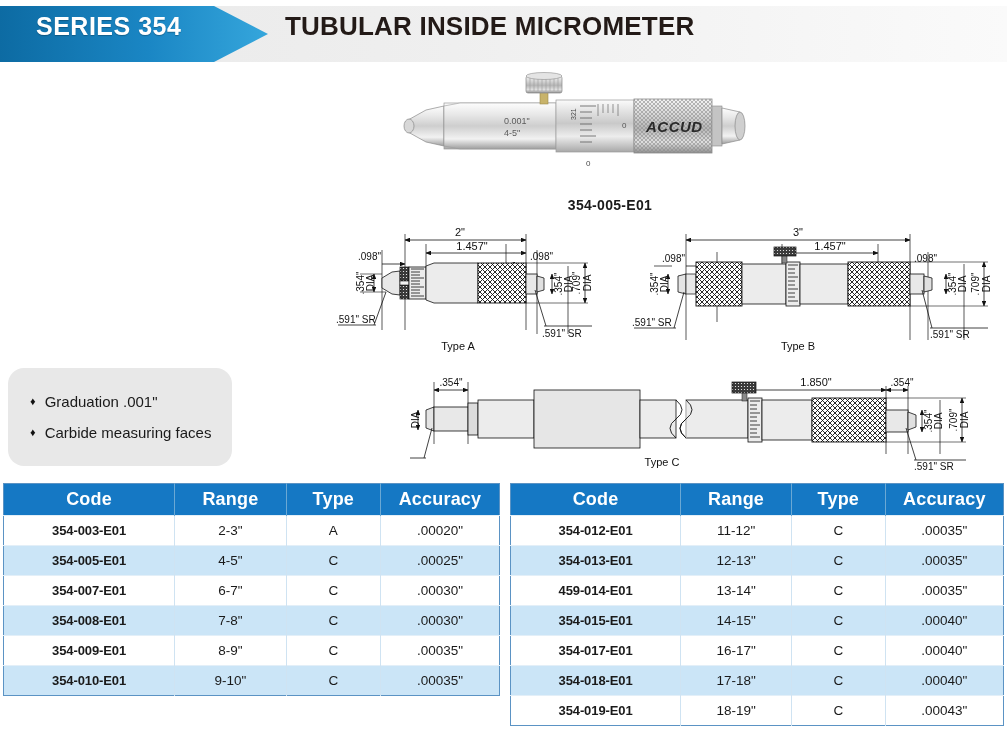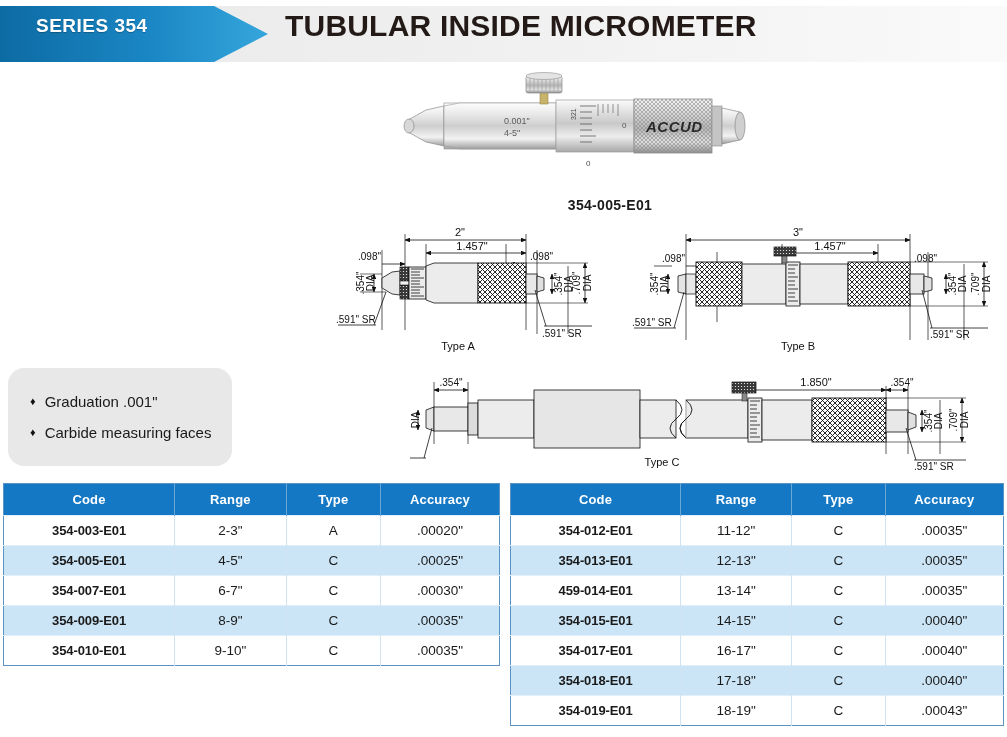--- a/index.html
+++ b/index.html
@@ -9,25 +9,25 @@
     color:#1a1a1a;
   }
 
   
   .banner{position:absolute;left:0;top:6px;width:1007px;height:56px;
     background:linear-gradient(to right,#e9e9e9 0%,#efefef 45%,#fafafa 100%);}
   .banner-chev{position:absolute;left:0;top:6px;width:268px;height:56px;
     background:linear-gradient(to right,#0d6ba3 0%,#1a86c4 55%,#35a6dc 100%);
     clip-path:polygon(0 0,214px 0,268px 28px,214px 56px,0 56px);}
   .banner-series{position:absolute;left:36px;top:6px;height:40px;
-    display:flex;align-items:center;color:#fff;font-size:19px;font-weight:bold;
+    display:flex;align-items:center;color:#fff;font-size:25px;font-weight:bold;
     letter-spacing:.5px;font-stretch:condensed;
     text-shadow:0 1px 1px rgba(0,0,0,.25);}
   .banner-title{position:absolute;left:285px;top:6px;height:40px;
-    display:flex;align-items:center;color:#231a17;font-size:30px;
+    display:flex;align-items:center;color:#231a17;font-size:26px;
     font-weight:bold;letter-spacing:.2px;}
 
   
   .photo-wrap{position:absolute;left:400px;top:70px;width:420px;height:120px;}
   .photo-code{position:absolute;left:400px;top:197px;width:420px;text-align:center;
     font-size:14px;font-weight:bold;color:#1a1a1a;letter-spacing:.3px;}
 
   
   .features{position:absolute;left:8px;top:368px;width:224px;height:98px;
     background:#e8e8e8;border-radius:16px;
@@ -39,21 +39,21 @@
 
   
   .dwg{position:absolute;}
   .dwg svg{display:block;}
 
   
   .tbl{position:absolute;border:1px solid #5b93c4;border-collapse:collapse;
     table-layout:fixed;background:#fff;}
   .tbl.left{left:3px;top:483px;width:497px;}
   .tbl.right{left:510px;top:483px;width:494px;}
-  .tbl th{background:#1578c4;color:#fff;font-size:13px;font-weight:bold;
+  .tbl th{background:#1578c4;color:#fff;font-size:18px;font-weight:bold;
     height:29px;border-right:1px solid #6aa8d4;text-align:center;
     letter-spacing:.2px;}
   .tbl th:last-child{border-right:none;}
   .tbl td{height:27px;font-size:13.5px;text-align:center;
     border-right:1px solid #cfe3f2;border-top:1px solid #e3eff8;
     color:#1a1a1a;}
   .tbl td:last-child{border-right:none;}
   .tbl td.code{font-weight:bold;font-size:13px;letter-spacing:-.1px;}
   .tbl tbody tr:nth-child(even){background:#cbe5f7;}
   .tbl tbody tr:nth-child(odd){background:#ffffff;}
@@ -456,20 +456,26 @@
         <td>C</td>
         <td>.00025"</td>
       </tr>
       <tr>
         <td class="code">354-007-E01</td>
         <td>6-7"</td>
         <td>C</td>
         <td>.00030"</td>
       </tr>
       <tr>
+        <td class="code">354-008-E01</td>
+        <td>7-8"</td>
+        <td>C</td>
+        <td>.00030"</td>
+      </tr>
+      <tr>
         <td class="code">354-009-E01</td>
         <td>8-9"</td>
         <td>C</td>
         <td>.00035"</td>
       </tr>
       <tr>
         <td class="code">354-010-E01</td>
         <td>9-10"</td>
         <td>C</td>
         <td>.00035"</td>

